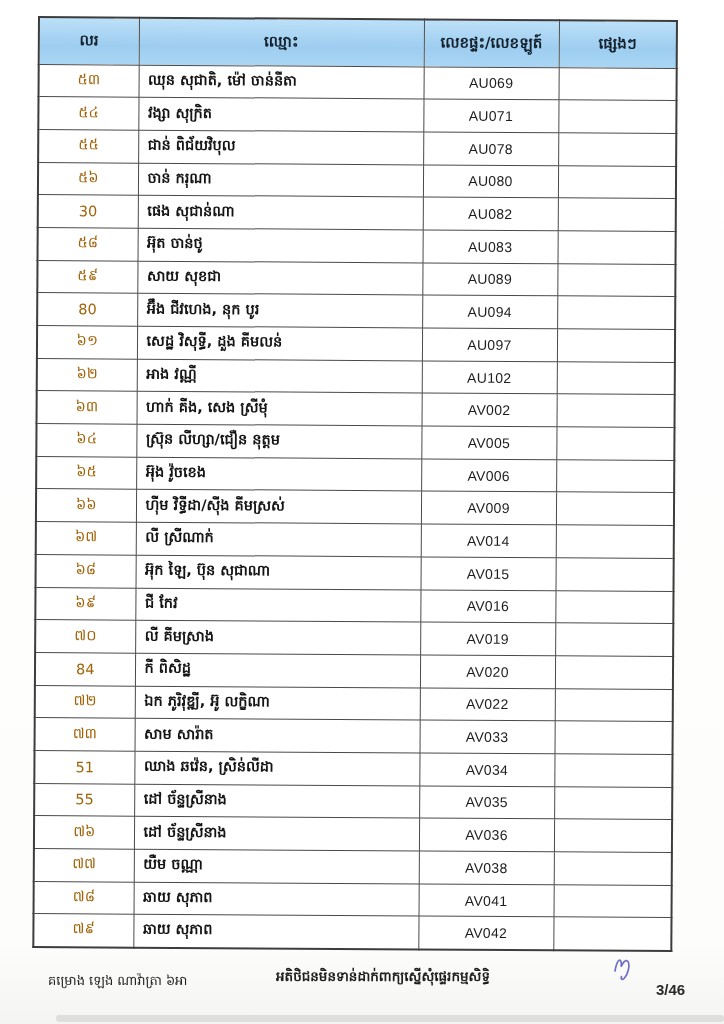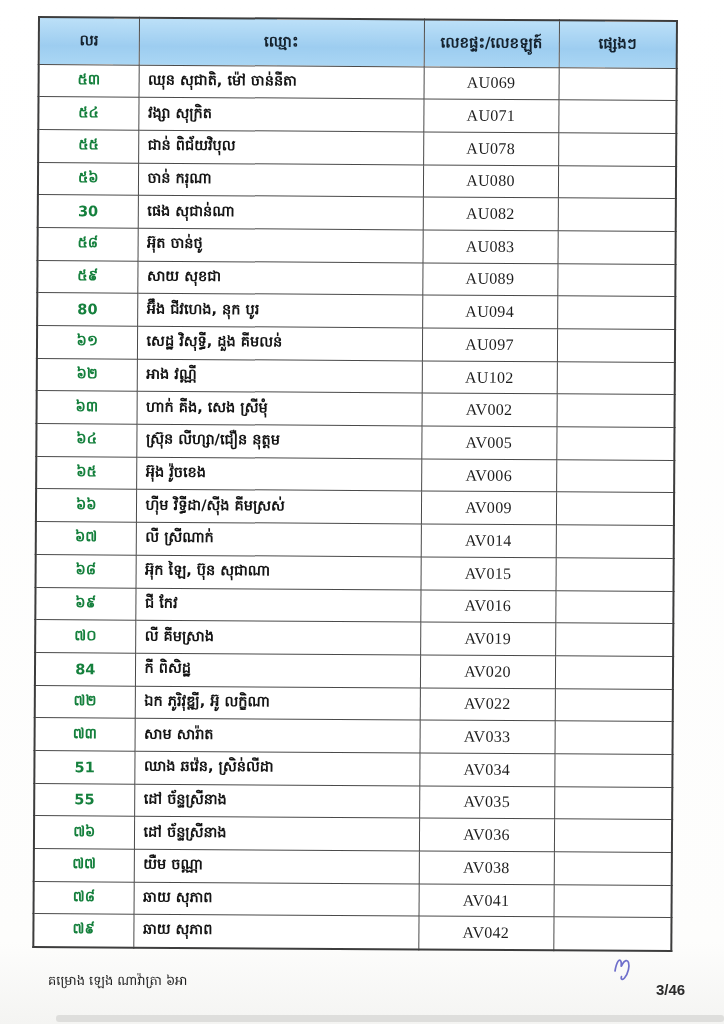--- a/index.html
+++ b/index.html
@@ -34,24 +34,24 @@
     vertical-align:middle;
     overflow:hidden; white-space:nowrap;
   }
   tr.head-row { height:47px; }
   tr.head-row th {
     background:linear-gradient(180deg,#bce0f8 0%,#9dcdf0 60%,#aad6f4 100%);
     font-size:15px; font-weight:700; color:#15222e;
     text-align:center;
   }
   tr.data-row { height:32.7px; }
-  td.no-cell   { text-align:center; font-size:14.5px; font-weight:700; color:#15803d; }
+  td.no-cell   { text-align:center; font-size:14.5px; font-weight:400; color:#a16207; }
   td.name-cell { text-align:left; padding-left:9px; font-size:14.5px; font-weight:600; color:#141414; }
-  td.code-cell { text-align:center; font-family:Liberation Serif, serif;
-                 font-size:16px; font-weight:500; color:#1d1d1d; letter-spacing:.3px; }
+  td.code-cell { text-align:center; font-family:Liberation Sans, sans-serif;
+                 font-size:14px; font-weight:500; color:#1d1d1d; letter-spacing:.3px; }
   td.other-cell{ background:#fff; }
   
   .footer-project {
     position:absolute; left:48px; top:972px;
     font-size:13px; font-weight:400; color:#222;
   }
   .footer-note {
     position:absolute; left:276px; top:968px;
     font-size:13.5px; font-weight:600; color:#1e1e1e;
   }
@@ -251,20 +251,21 @@
             <td class="no-cell">៧៩</td>
             <td class="name-cell">ឆាយ សុភាព</td>
             <td class="code-cell">AV042</td>
             <td class="other-cell"></td>
           </tr>
         </tbody>
     </table>
   </div>
 
   <div class="footer-project">គម្រោង ឡេង ណាវ៉ាត្រា ៦អា</div>
+  <div class="footer-note">អតិថិជនមិនទាន់ដាក់ពាក្យស្នើសុំផ្ទេរកម្មសិទ្ធិ</div>
   <div class="page-number">3/46</div>
 
   <svg class="signature" viewBox="0 0 30 34" aria-hidden="true">
     <path d="M5 23 C6.5 14, 9.5 9.5, 11 13.5 C12 16.5, 10 21, 12.5 16 C14.5 12, 17.5 11.5, 18.5 14.5 C19.6 18, 18.5 25, 14.5 30 C12.5 32.5, 10.5 31.5, 11.5 28.5" fill="none" stroke="#6f6fcb" stroke-width="1.7" stroke-linecap="round"></path>
   </svg>
 
   <div class="scan-band"></div>
 </div>
 
 </body></html>

